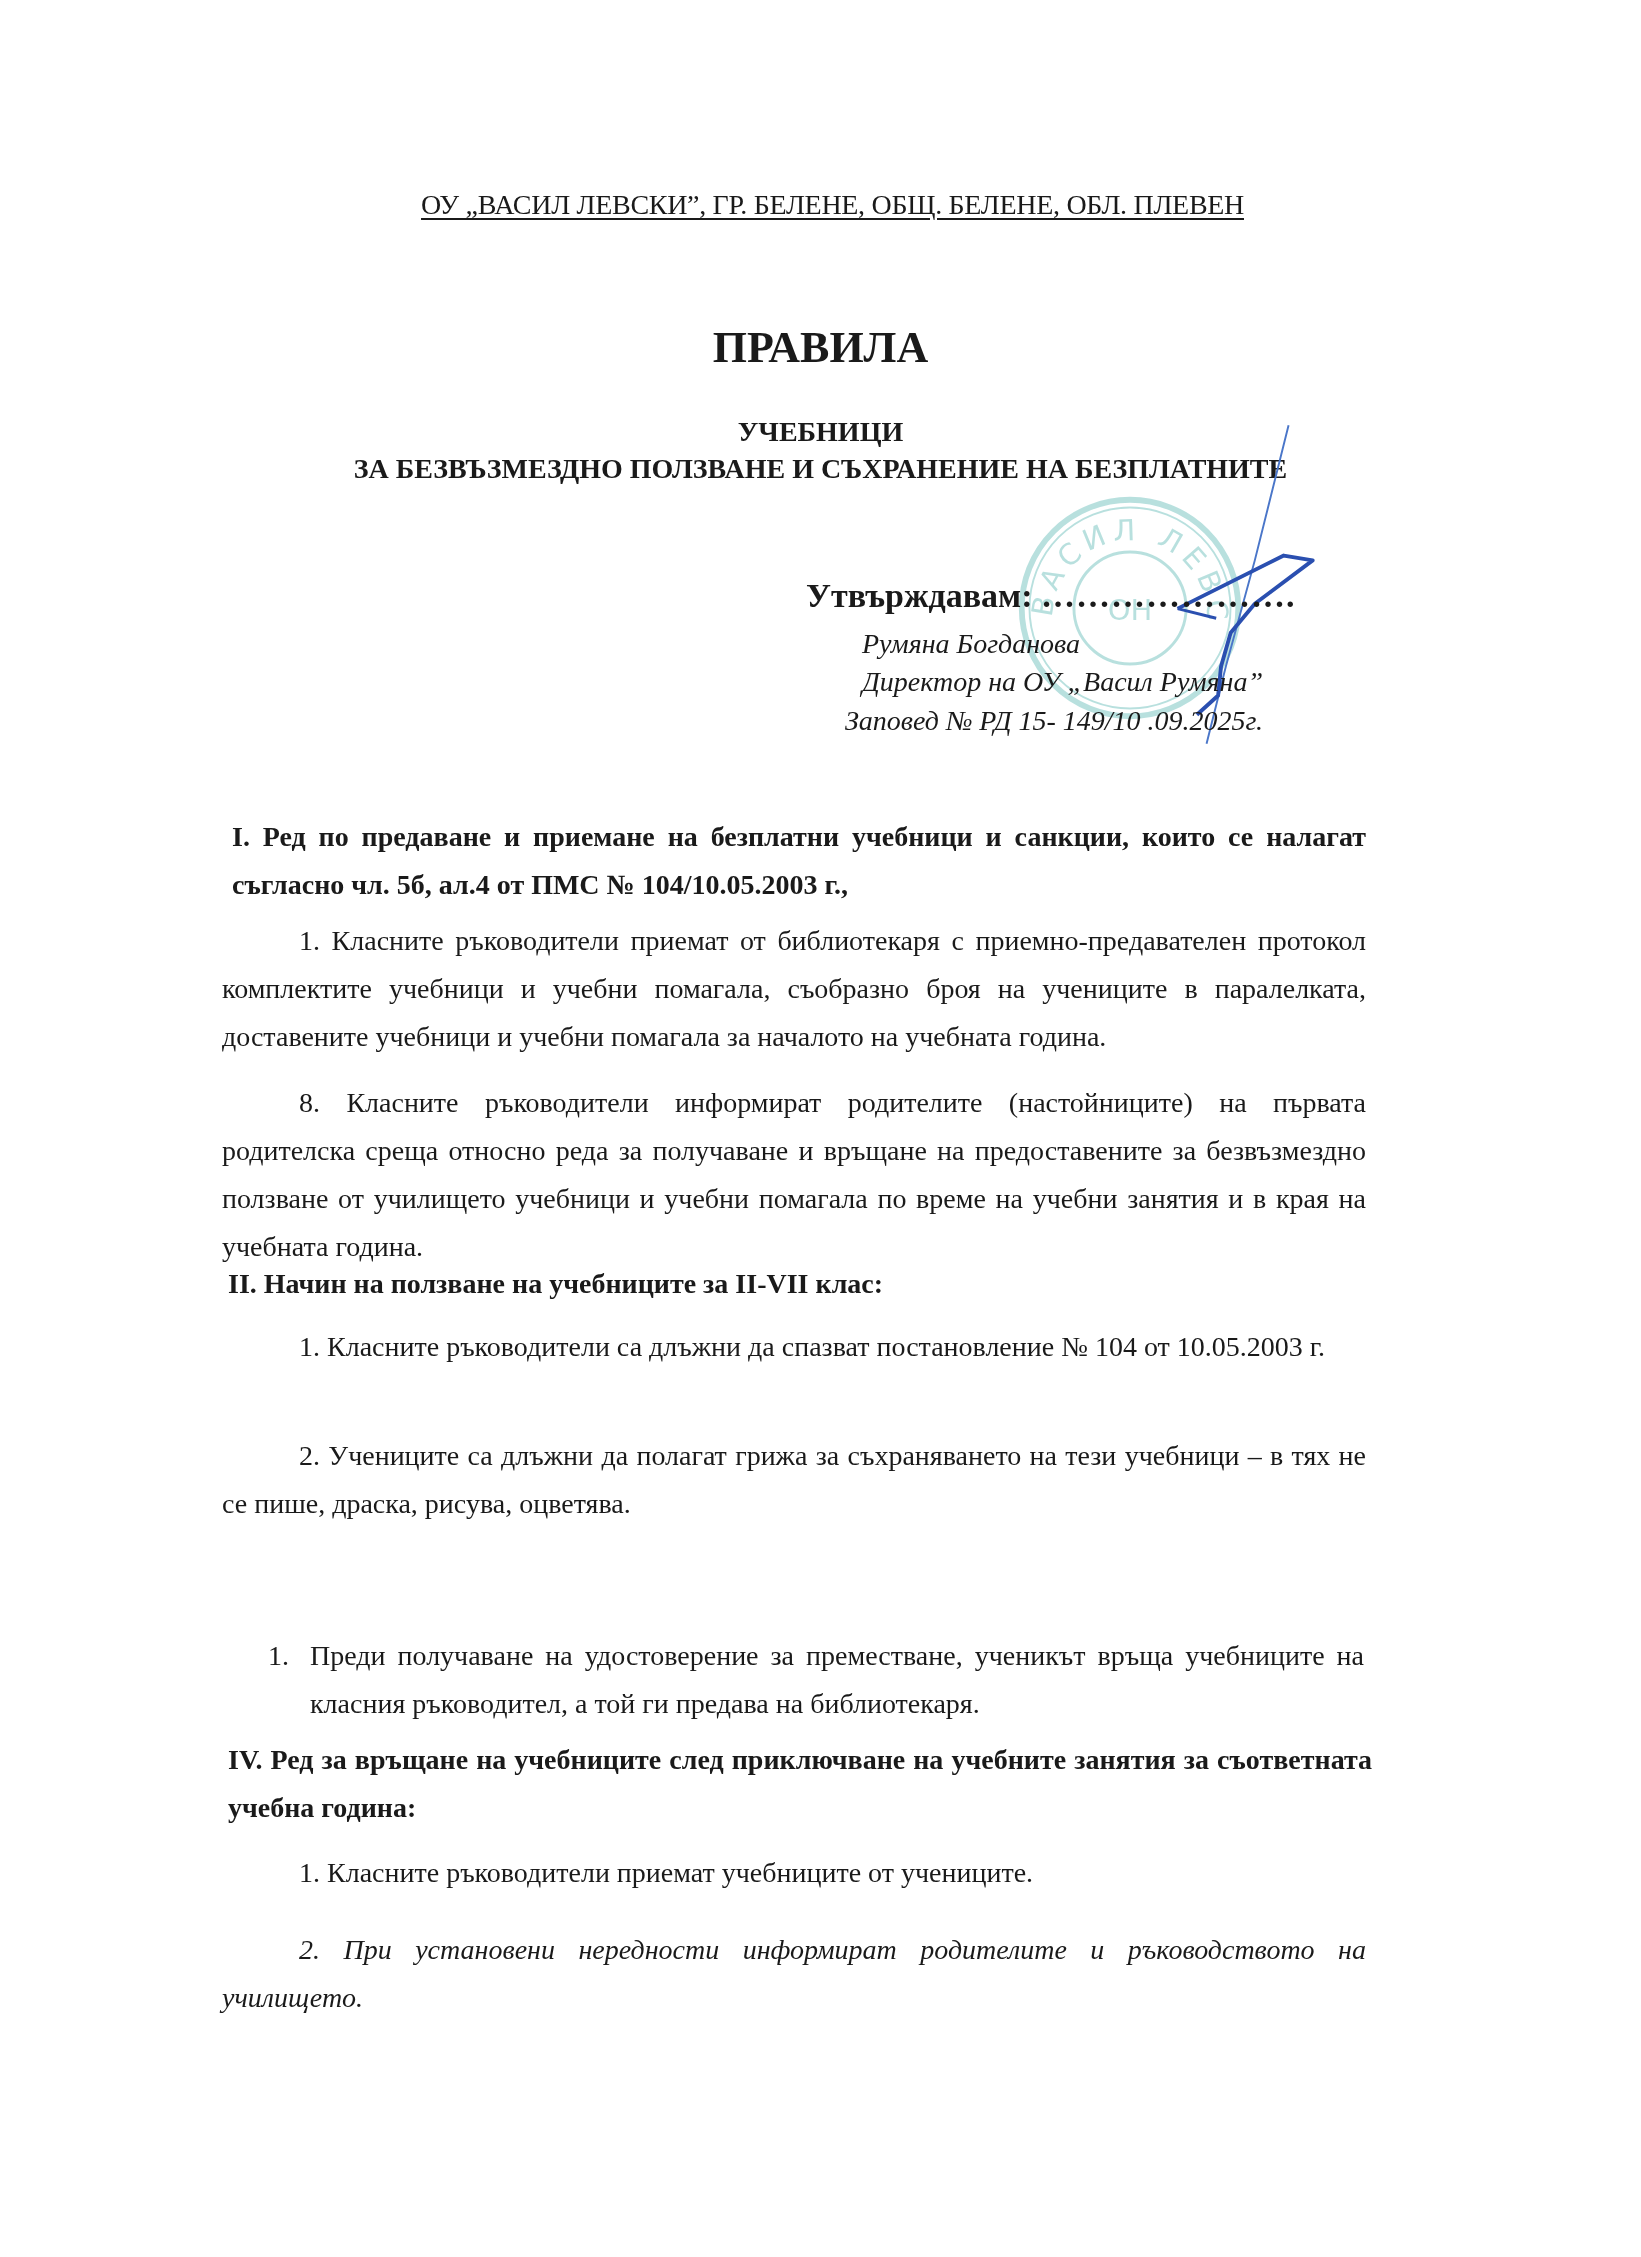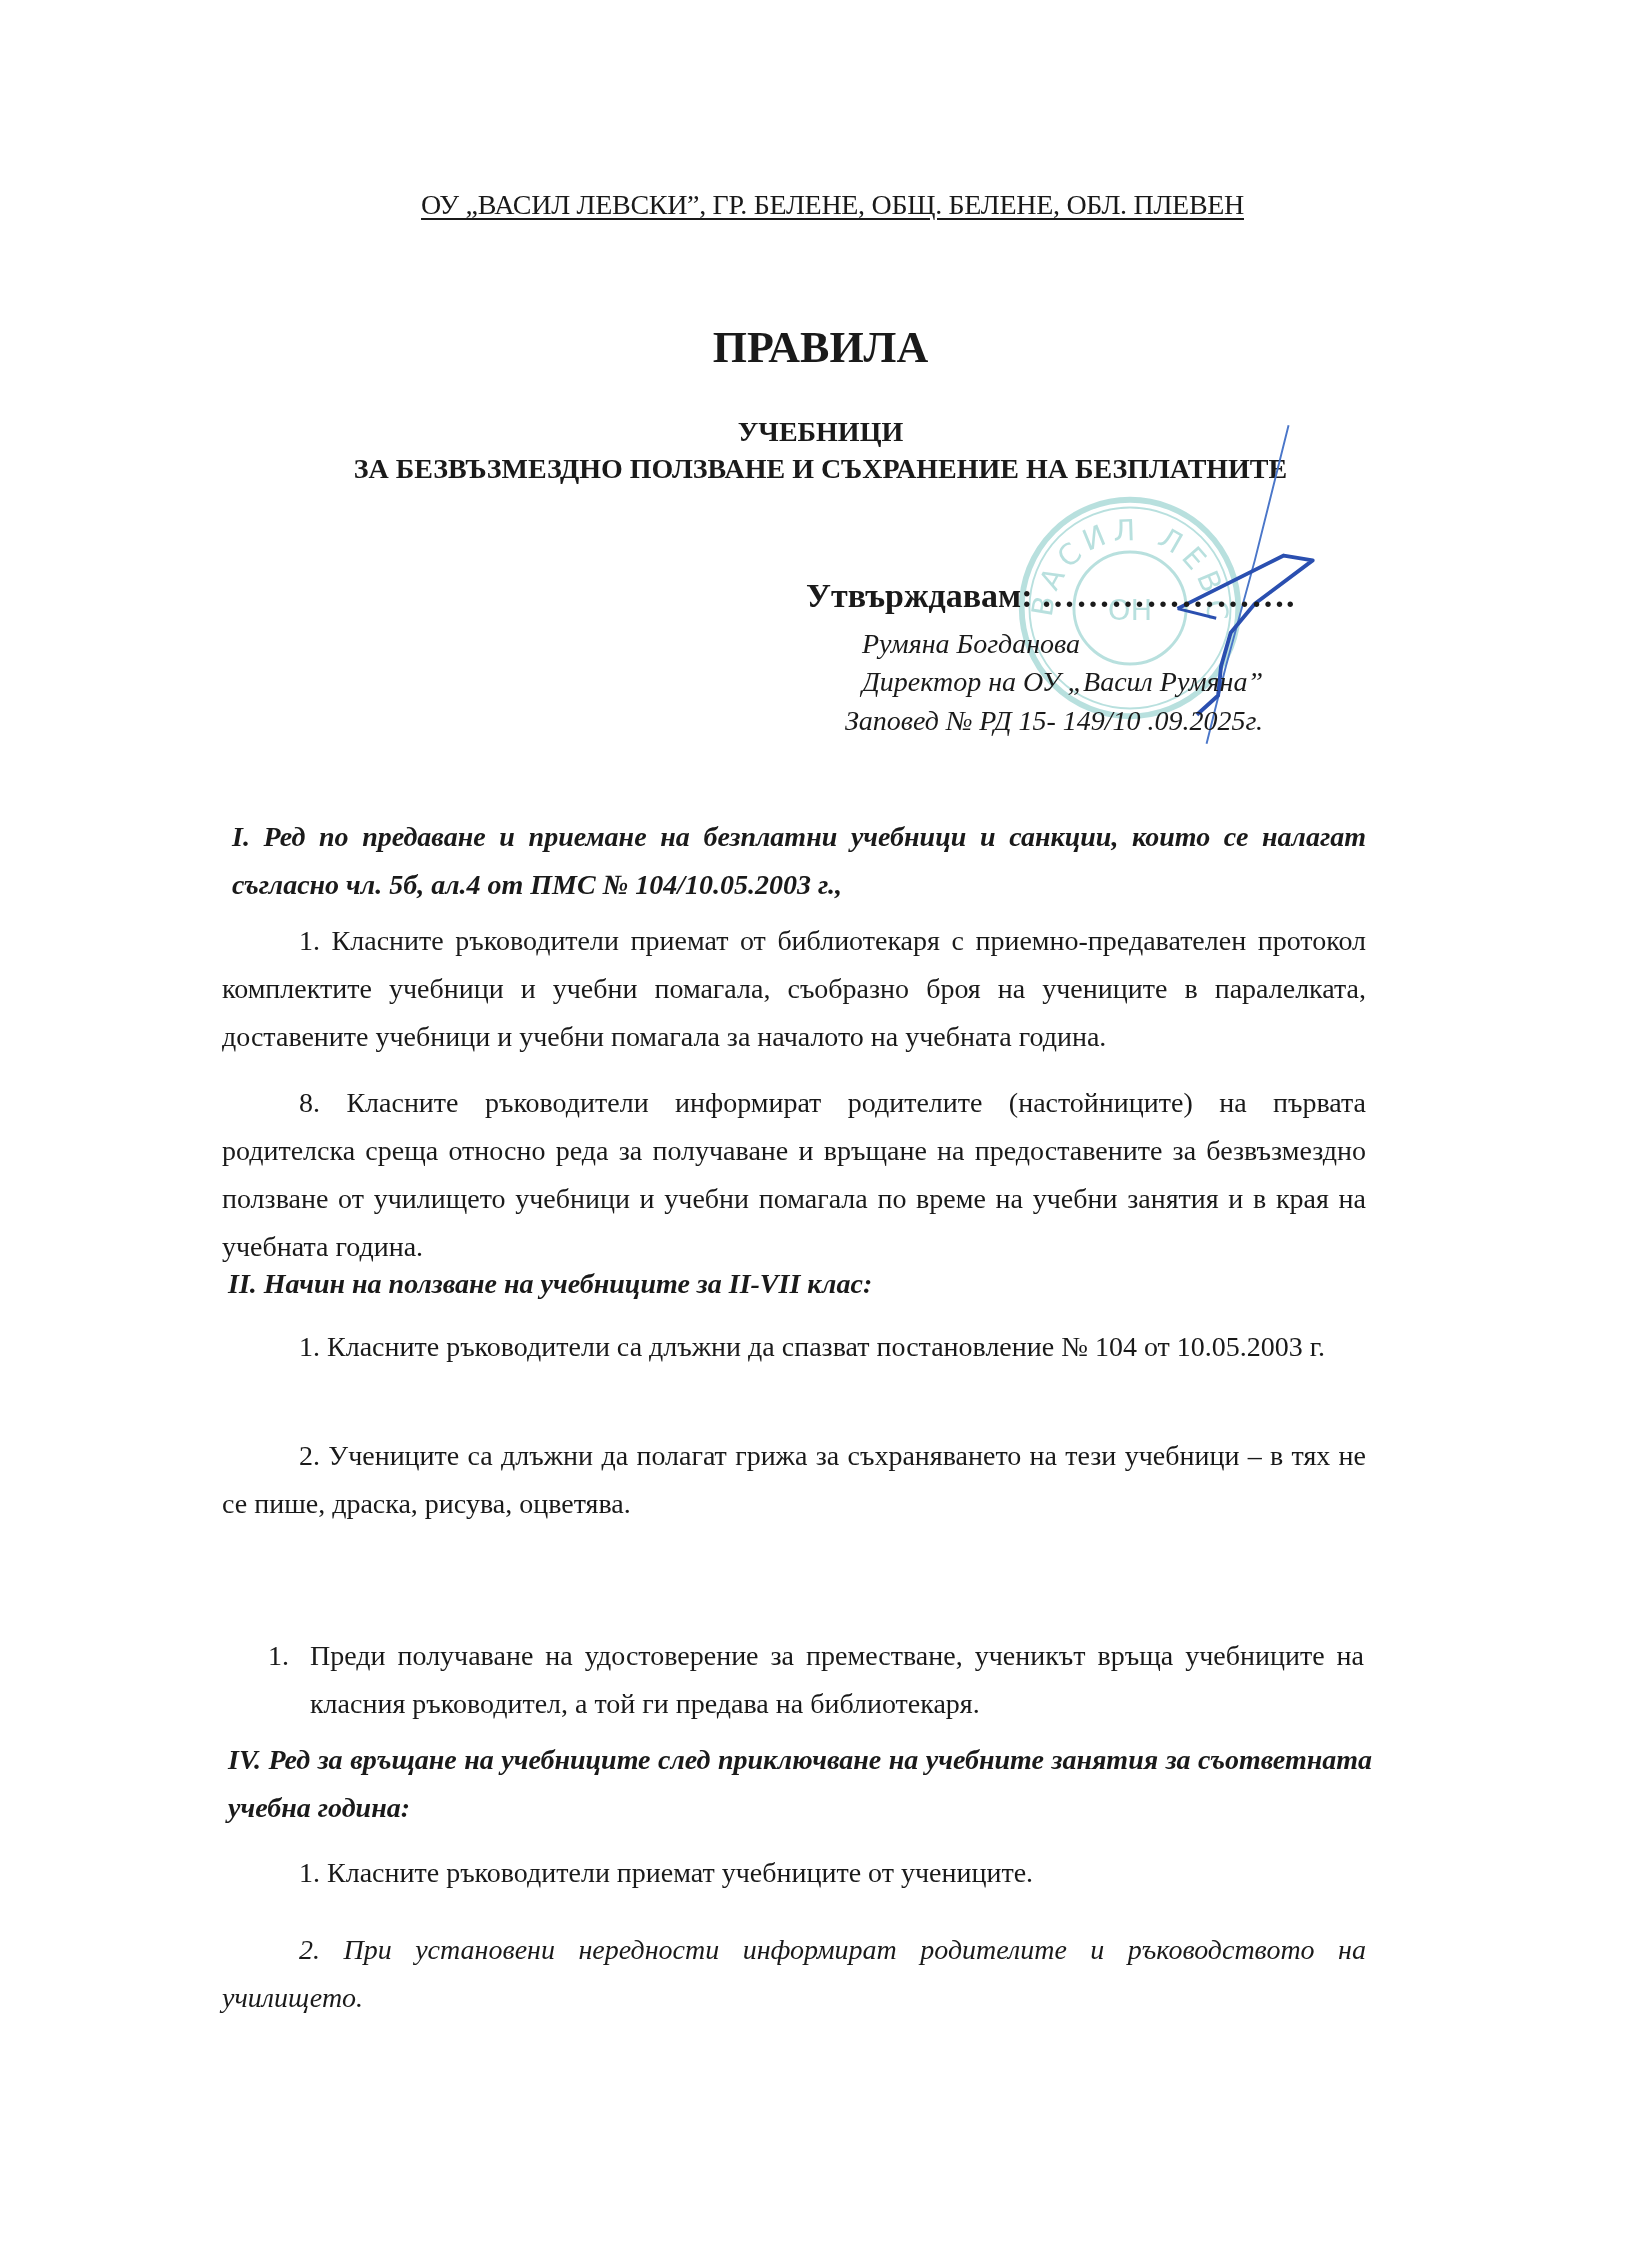--- a/index.html
+++ b/index.html
@@ -26,21 +26,21 @@
     white-space: nowrap;
   }
   .approve .dots { font-weight: bold; letter-spacing: 1px; }
   .sig-line { position: absolute; font-size: 28px; font-style: italic; white-space: nowrap; }
   .stamp { position: absolute; left: 1014px; top: 492px; width: 232px; height: 232px; pointer-events: none; opacity: 0.55; }
   .signature { position: absolute; left: 1139px; top: 425px; width: 193px; height: 319px; pointer-events: none; }
   .para {
     position: absolute; left: 222px; width: 1144px; font-size: 28px; line-height: 48px;
     text-align: justify; text-align-last: left;
   }
-  .para.bold { font-weight: bold; font-style: italic; }
+  .para.bold { font-weight: bold; }
   .indent { text-indent: 77px; }
   .list-item { position: absolute; left: 270px; width: 1096px; font-size: 28px; line-height: 48px; text-align: justify; }
   .list-item .num { position: absolute; left: 0; top: 0; }
   .list-item .txt { display: block; margin-left: 42px; }
 </style>
 </head>
 <body>
 
 <div class="page">
 

